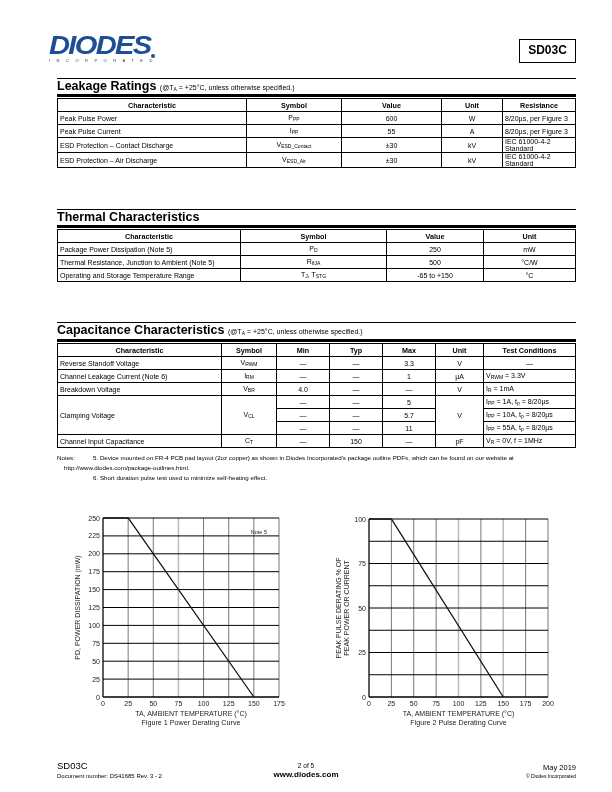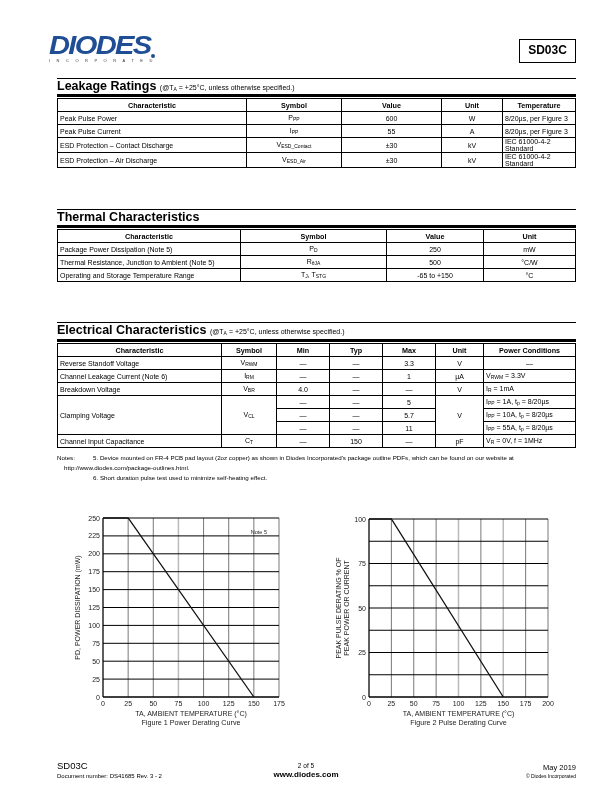--- a/index.html
+++ b/index.html
@@ -73,21 +73,21 @@
       <col style="width:100px">
       <col style="width:61px">
       <col>
     </colgroup>
   <tbody>
       <tr>
     <th>Characteristic</th>
     <th>Symbol</th>
     <th>Value</th>
     <th>Unit</th>
-    <th>Temperature</th>
+    <th>Resistance</th>
   </tr>
   <tr>
     <td class="l">Peak Pulse Power</td>
     <td class="c"><span>P</span><span class="sub">PP</span></td>
     <td class="c">600</td>
     <td class="c">W</td>
     <td class="l">8/20µs, per Figure 3</td>
   </tr>
   <tr>
     <td class="l">Peak Pulse Current</td>
@@ -149,21 +149,21 @@
     <td class="l">Operating and Storage Temperature Range</td>
     <td class="c"><span>T</span><span class="sub">J</span><span>, T</span><span class="sub">STG</span></td>
     <td class="c">-65 to +150</td>
     <td class="c">°C</td>
   </tr>
 </tbody>
   </table>
 
 <div class="abs sec-rule-top" style="top:322px;"></div>
 <div class="abs sec-title" style="top:323px;">
-  <span>Electrical Characteristics</span>
+  <span>Capacitance Characteristics</span>
   <span class="cond"><span>(@T</span><span class="sub">A</span><span> = +25°C, unless otherwise specified.)</span></span>
 </div>
 <div class="abs sec-rule-thick" style="top:339px;"></div>
 
 <table style="top:343px;">
   <colgroup>
       <col style="width:164px">
       <col style="width:55px">
       <col style="width:53px">
       <col style="width:53px">
@@ -172,21 +172,21 @@
       <col>
     </colgroup>
   <tbody>
       <tr>
     <th>Characteristic</th>
     <th>Symbol</th>
     <th>Min</th>
     <th>Typ</th>
     <th>Max</th>
     <th>Unit</th>
-    <th>Power Conditions</th>
+    <th>Test Conditions</th>
   </tr>
   <tr>
     <td class="l">Reverse Standoff Voltage</td>
     <td class="c"><span>V</span><span class="sub">RWM</span></td>
     <td class="c">—</td>
     <td class="c">—</td>
     <td class="c">3.3</td>
     <td class="c">V</td>
     <td class="c">—</td>
   </tr>

